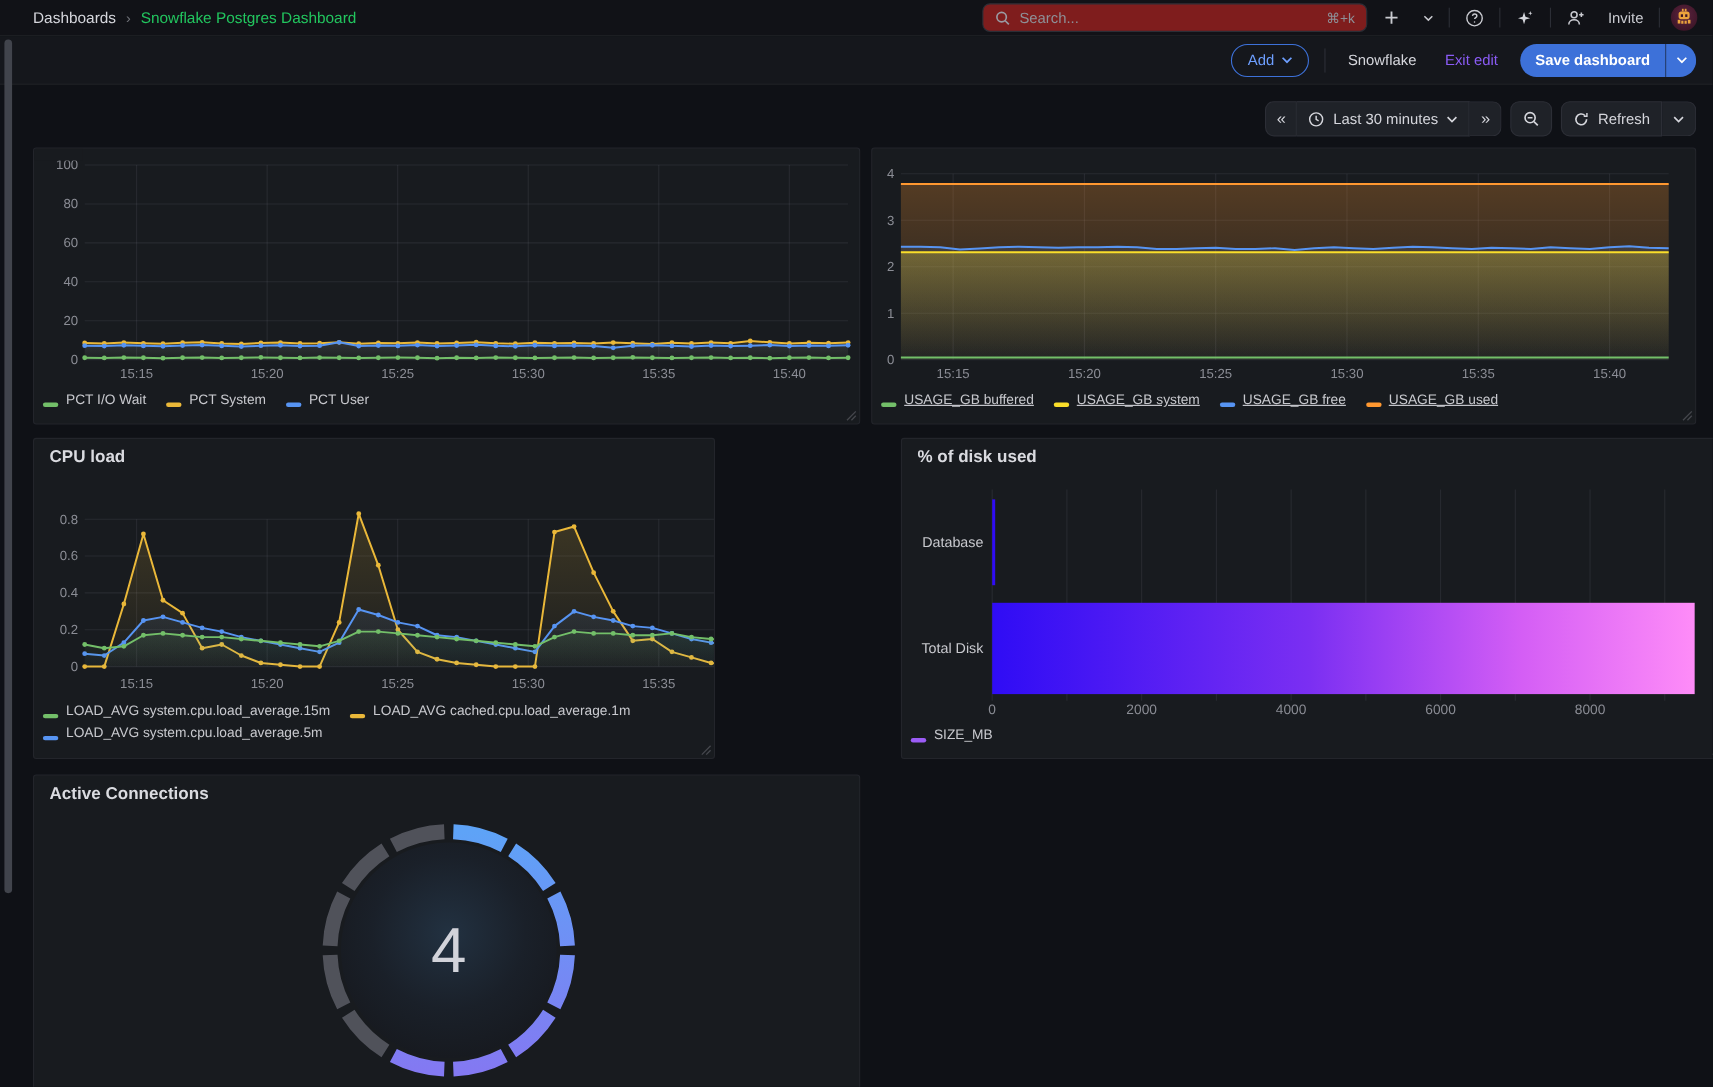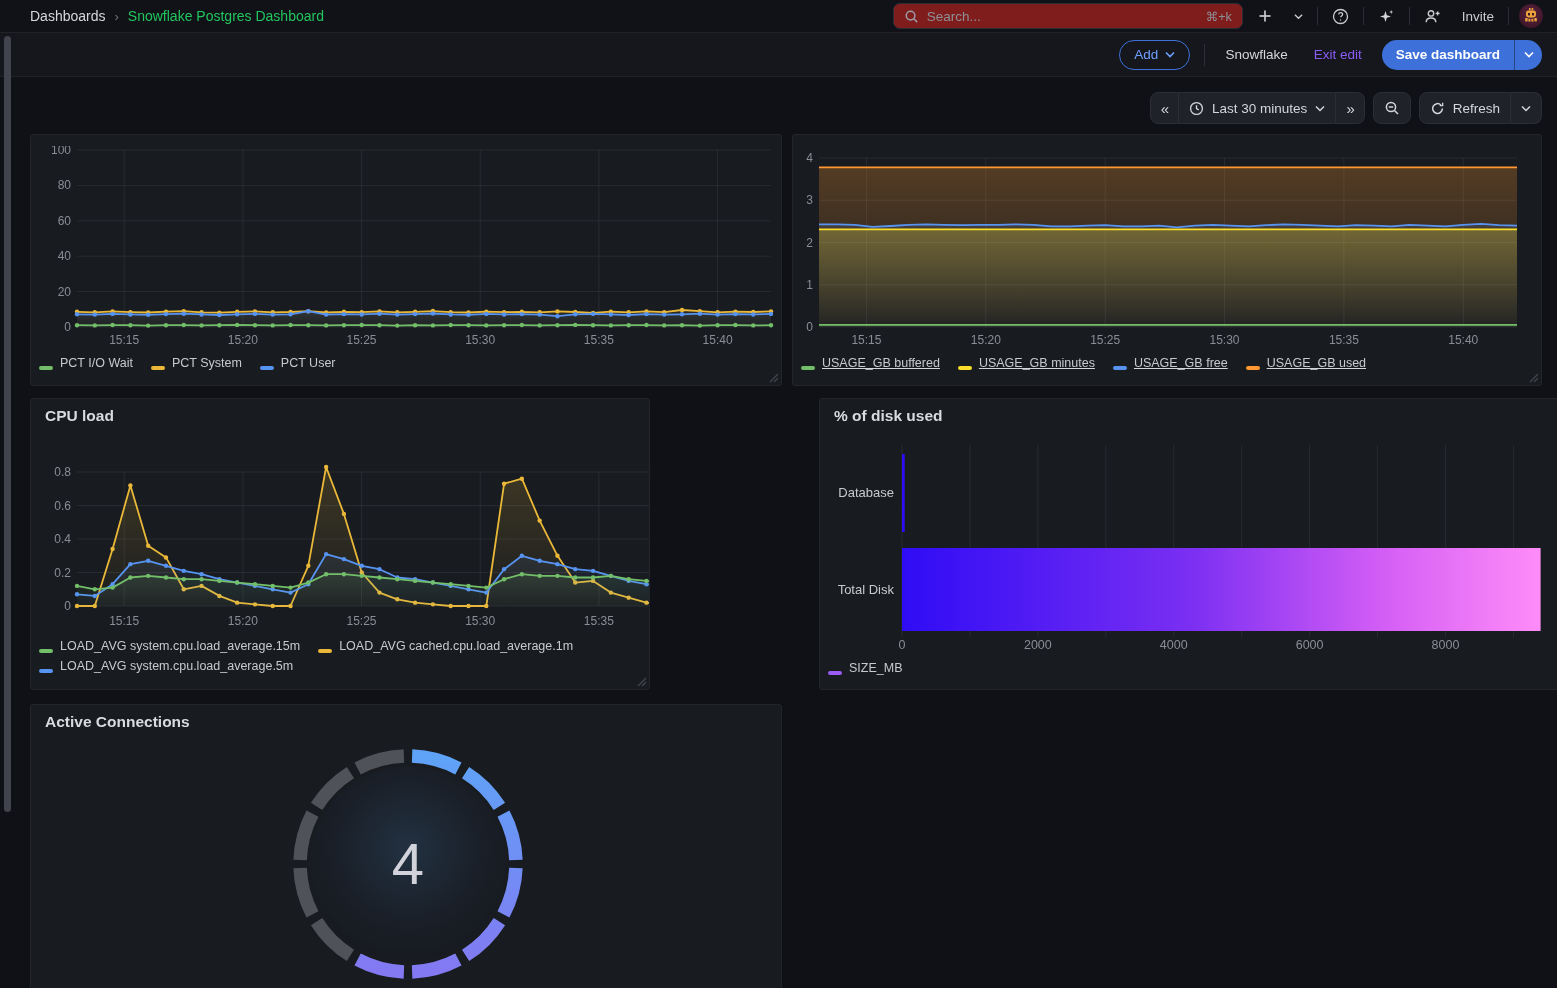--- a/index.html
+++ b/index.html
@@ -467,21 +467,21 @@
       <path d="M26.0 189.9L43.9 189.9L61.8 189.9L79.7 189.9L97.6 189.9L115.5 189.9L133.4 189.9L151.3 189.9L169.2 189.9L187.1 189.9L205.0 189.9L222.9 189.9L240.8 189.9L258.7 189.9L276.6 189.9L294.5 189.9L312.4 189.9L330.3 189.9L348.2 189.9L366.1 189.9L383.9 189.9L401.8 189.9L419.7 189.9L437.6 189.9L455.5 189.9L473.4 189.9L491.3 189.9L509.2 189.9L527.1 189.9L545.0 189.9L562.9 189.9L580.8 189.9L598.7 189.9L616.6 189.9L634.5 189.9L652.4 189.9L670.3 189.9L688.2 189.9L706.1 189.9L724.0 189.9L724 192L26 192Z" fill="url(#g-usage_gb-0)" stroke="none"></path>
       <path d="M26.0 189.9L43.9 189.9L61.8 189.9L79.7 189.9L97.6 189.9L115.5 189.9L133.4 189.9L151.3 189.9L169.2 189.9L187.1 189.9L205.0 189.9L222.9 189.9L240.8 189.9L258.7 189.9L276.6 189.9L294.5 189.9L312.4 189.9L330.3 189.9L348.2 189.9L366.1 189.9L383.9 189.9L401.8 189.9L419.7 189.9L437.6 189.9L455.5 189.9L473.4 189.9L491.3 189.9L509.2 189.9L527.1 189.9L545.0 189.9L562.9 189.9L580.8 189.9L598.7 189.9L616.6 189.9L634.5 189.9L652.4 189.9L670.3 189.9L688.2 189.9L706.1 189.9L724.0 189.9" fill="none" stroke="#73bf69" stroke-width="1.8" stroke-linejoin="round"></path>
     </svg>
   <div class="legend-row" style="top:221px;text-decoration:underline;">
       <div class="legend-item">
         <span class="swatch" style="background: rgb(115, 191, 105);"></span>
         <span class="lbl">USAGE_GB buffered</span>
       </div>
       <div class="legend-item">
         <span class="swatch" style="background: rgb(250, 222, 42);"></span>
-        <span class="lbl">USAGE_GB minutes</span>
+        <span class="lbl">USAGE_GB system</span>
       </div>
       <div class="legend-item">
         <span class="swatch" style="background: rgb(87, 148, 242);"></span>
         <span class="lbl">USAGE_GB free</span>
       </div>
       <div class="legend-item">
         <span class="swatch" style="background: rgb(255, 152, 48);"></span>
         <span class="lbl">USAGE_GB used</span>
       </div>
     </div>

